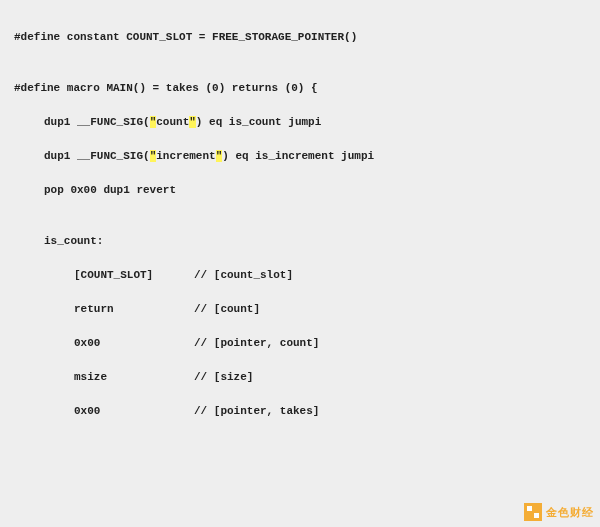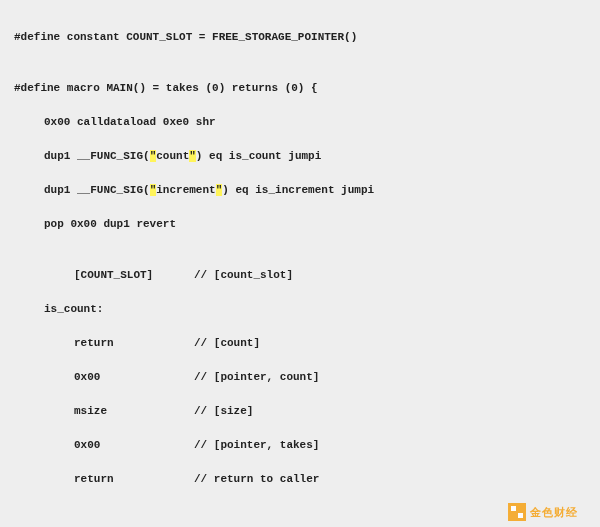--- a/index.html
+++ b/index.html
@@ -23,21 +23,21 @@
   }
   .line { display: block; font-weight: bold; }
   .hl {
     background: #fff45a;
   }
   .op { display: inline-block; width: 120px; }
   .indent1 { display: inline-block; width: 30px; }
   .indent2 { display: inline-block; width: 60px; }
   .watermark {
     position: absolute;
-    right: 22px;
+    right: 6px;
     bottom: 6px;
     display: flex;
     align-items: center;
     gap: 4px;
     opacity: 0.9;
   }
   .watermark .logo {
     width: 18px; height: 18px;
     background: #f5a623;
     position: relative;
@@ -58,32 +58,30 @@
     letter-spacing: 1px;
   }
 </style>
 </head>
 <body>
 
 <div class="code">
 <span class="line">#define constant COUNT_SLOT = FREE_STORAGE_POINTER()</span>
 <span class="line"></span>
 <span class="line">#define macro MAIN() = takes (0) returns (0) {</span>
-<span class="line"><span class="indent1"></span><span>0x00 calldataload 0xe0 shr</span></span>
 <span class="line"><span class="indent1"></span><span>dup1 __FUNC_SIG(</span><span class="hl">"</span><span>count</span><span class="hl">"</span><span>) eq is_count jumpi</span></span>
 <span class="line"><span class="indent1"></span><span>dup1 __FUNC_SIG(</span><span class="hl">"</span><span>increment</span><span class="hl">"</span><span>) eq is_increment jumpi</span></span>
 <span class="line"><span class="indent1"></span><span>pop 0x00 dup1 revert</span></span>
 <span class="line"></span>
+<span class="line"><span class="indent1"></span><span>is_count:</span></span>
 <span class="line"><span class="indent2"></span><span class="op">[COUNT_SLOT]</span><span>// [count_slot]</span></span>
-<span class="line"><span class="indent1"></span><span>is_count:</span></span>
 <span class="line"><span class="indent2"></span><span class="op">return</span><span>// [count]</span></span>
 <span class="line"><span class="indent2"></span><span class="op">0x00</span><span>// [pointer, count]</span></span>
 <span class="line"><span class="indent2"></span><span class="op">msize</span><span>// [size]</span></span>
 <span class="line"><span class="indent2"></span><span class="op">0x00</span><span>// [pointer, takes]</span></span>
-<span class="line"><span class="indent2"></span><span class="op">return</span><span>// return to caller</span></span>
 <span class="line"></span>
 
 
 
 
 
 
 
 
 

